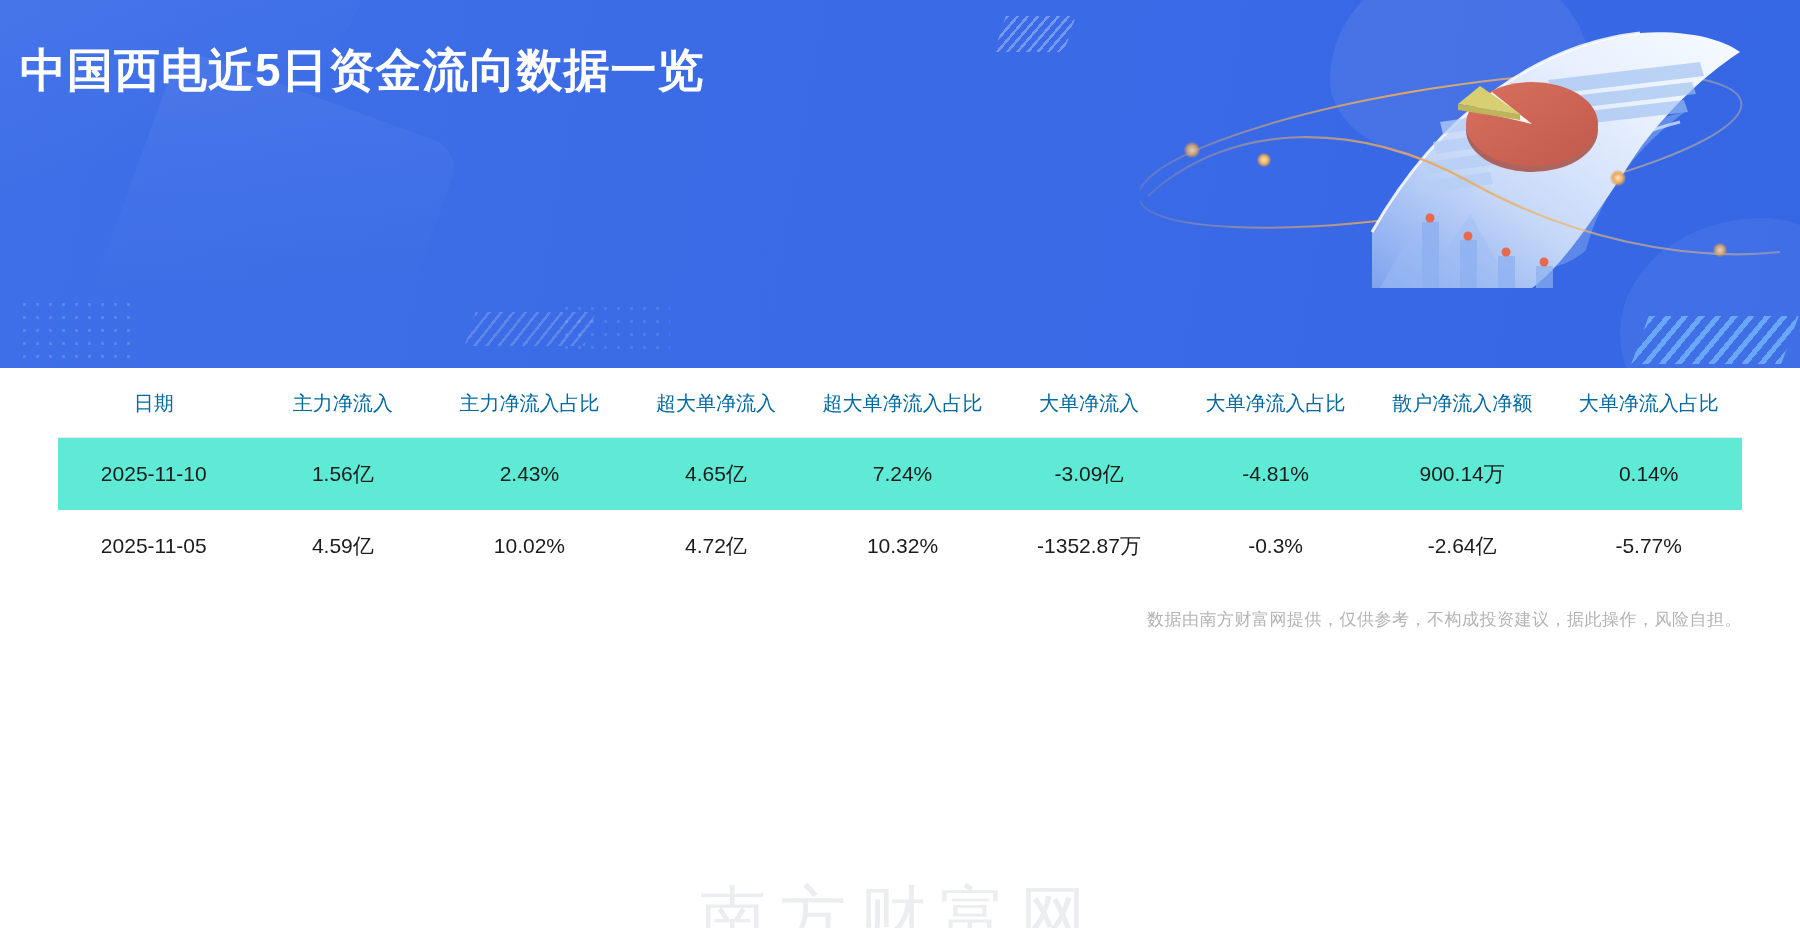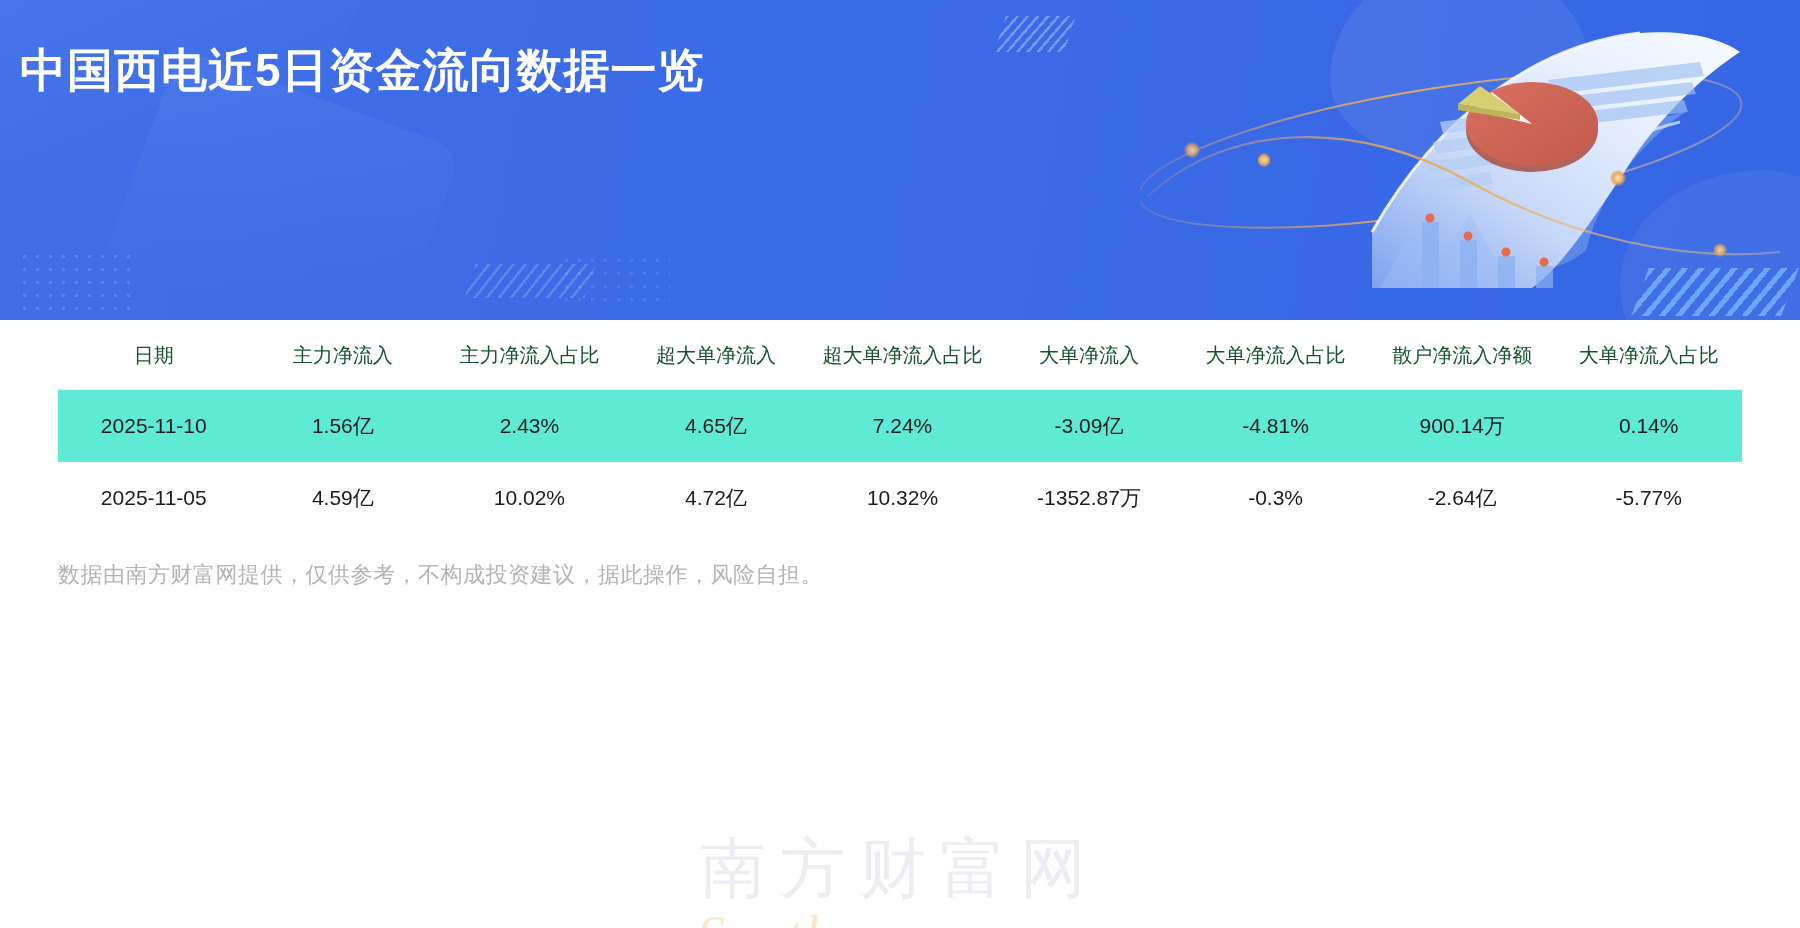--- a/index.html
+++ b/index.html
@@ -15,21 +15,21 @@
     position: relative;
     width: 1800px;
     height: 928px;
     background: #ffffff;
   }
 
   
   .banner {
     position: relative;
     width: 1800px;
-    height: 320px;
+    height: 368px;
     background: linear-gradient(100deg, #3f6fe8 0%, #3b6ce6 35%, #3a6ae6 60%, #3566e4 100%);
     overflow: hidden;
   }
   .banner-deco {
     position: absolute;
     pointer-events: none;
   }
   
   .deco-streak1 {
     left: -120px; top: -170px;
@@ -133,21 +133,21 @@
   table.fund-table {
     width: 100%;
     border-collapse: collapse;
     table-layout: fixed;
     position: relative;
     z-index: 3;
   }
   table.fund-table th {
     font-size: 20px;
     font-weight: normal;
-    color: #14532d;
+    color: #0369a1;
     text-align: center;
     padding: 22px 4px 20px 4px;
     line-height: 1.35;
     vertical-align: middle;
     border-bottom: 1px solid #ededed;
     background: transparent;
   }
   table.fund-table td {
     font-size: 21px;
     color: #1c1c1c;
@@ -190,22 +190,22 @@
     color: rgba(246,214,160,0.55);
     font-style: italic;
     font-family: "Liberation Serif", "DejaVu Serif", serif;
     letter-spacing: 2px;
     line-height: 1;
   }
 
   
   .footer {
     margin-top: 26px;
-    text-align: left;
-    font-size: 22px;
+    text-align: right;
+    font-size: 17px;
     color: #b3b3b3;
     letter-spacing: .5px;
   }
 </style>
 </head>
 <body>
 
 <div id="page">
 
   <div class="banner">

